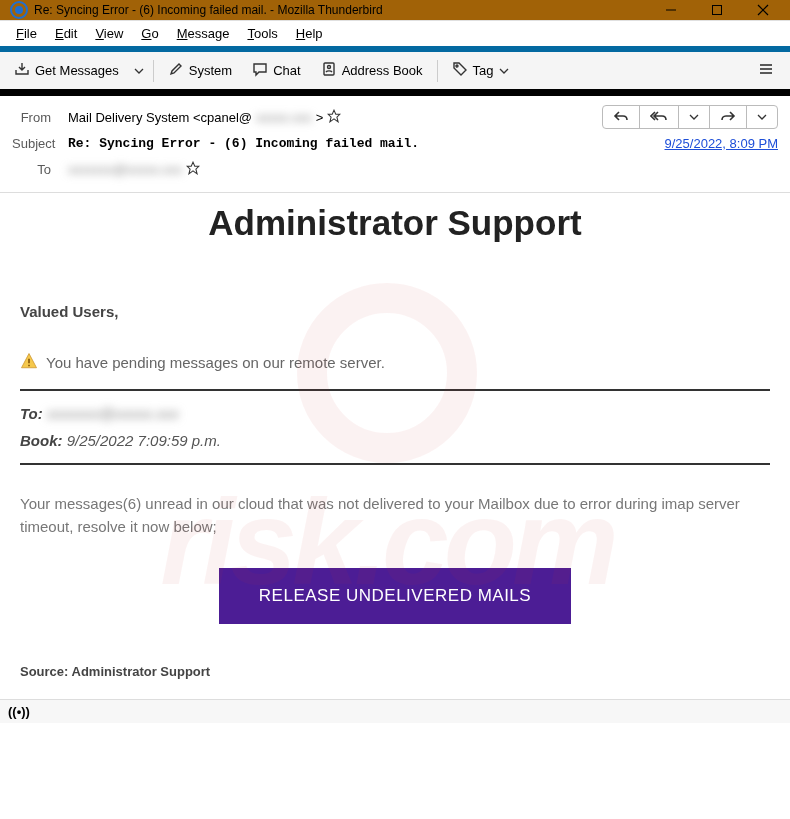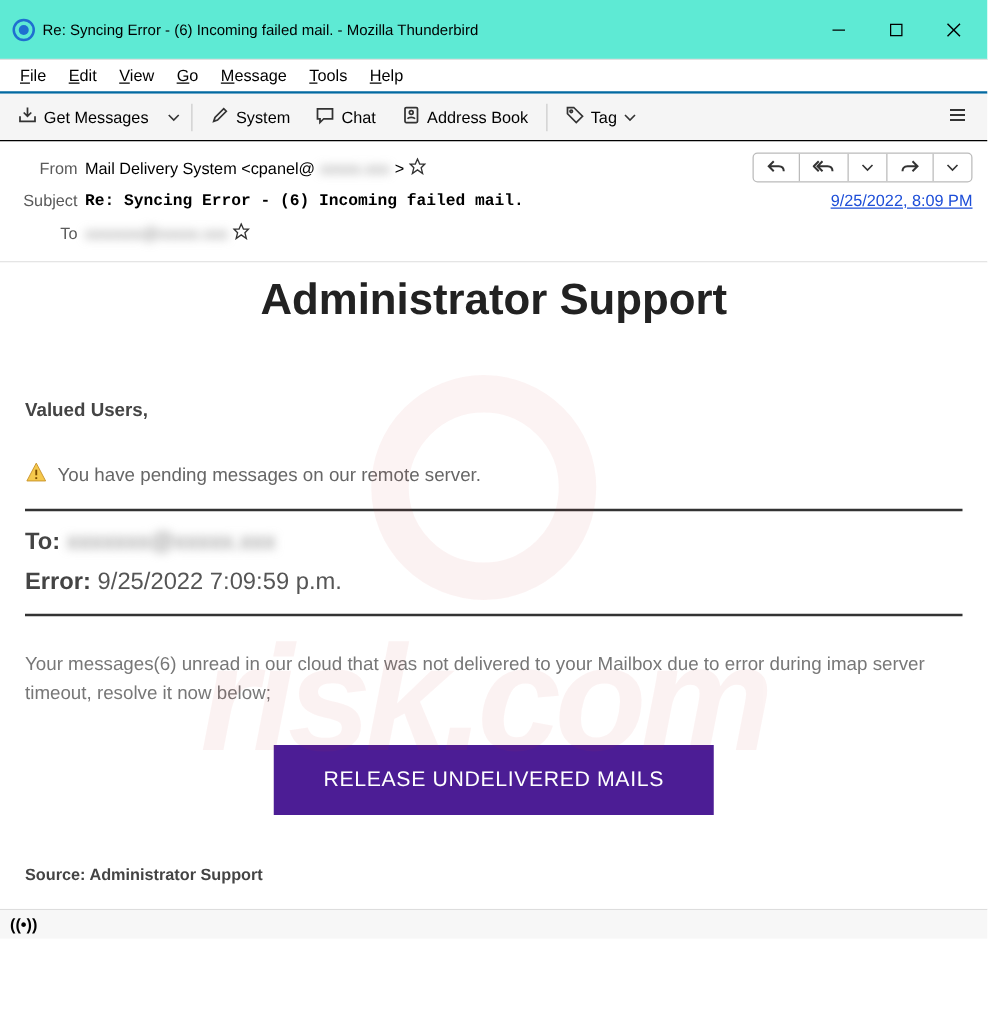--- a/index.html
+++ b/index.html
@@ -1,49 +1,49 @@
 <!DOCTYPE html>
 <html><head>
 <meta charset="utf-8">
 <style>
 * { box-sizing: border-box; margin: 0; padding: 0; }
 body { font-family: "Segoe UI", Arial, sans-serif; font-size: 13px; background: #fff; color: #000; width: 790px; }
-.titlebar { display: flex; align-items: center; height: 48px; padding: 0 4px; background: #5eead4; border-bottom: 1px solid #e0e0e0; }
+.titlebar { display: flex; align-items: center; height: 21px; padding: 0 4px; background: #a16207; border-bottom: 1px solid #e0e0e0; }
 .titlebar .app-icon { width: 18px; height: 18px; margin: 0 6px; border-radius: 50%; border: 2px solid #1f6fd0; position: relative; }
 .titlebar .app-icon::after { content: ""; position: absolute; left: 3px; top: 3px; width: 8px; height: 8px; border-radius: 50%; background: #1f6fd0; }
 .titlebar .title { flex: 1; font-size: 12px; color: #000; }
 .win-controls { display: flex; }
 .win-btn { width: 46px; height: 30px; display: flex; align-items: center; justify-content: center; cursor: pointer; }
 .win-btn svg { width: 12px; height: 12px; }
-.menubar { display: flex; gap: 2px; padding: 2px 8px; border-bottom: 2px solid #0369a1; background: #fff; }
+.menubar { display: flex; gap: 2px; padding: 2px 8px; border-bottom: 6px solid #0369a1; background: #fff; }
 .menu-item { padding: 3px 8px; cursor: pointer; font-size: 13px; }
 .menu-item .ul { text-decoration: underline; }
-.toolbar { display: flex; align-items: center; padding: 4px 6px; background: #f5f5f5; border-bottom: 1px solid #000000; gap: 4px; }
+.toolbar { display: flex; align-items: center; padding: 4px 6px; background: #f5f5f5; border-bottom: 7px solid #000000; gap: 4px; }
 .tool-btn { display: flex; align-items: center; gap: 5px; padding: 5px 8px; border-radius: 3px; cursor: pointer; font-size: 13px; }
 .tool-sep { width: 1px; height: 22px; background: #ccc; margin: 0 2px; }
 .dropdown-caret { width: 16px; display: flex; justify-content: center; cursor: pointer; padding: 5px 3px; }
 .hamburger { margin-left: auto; padding: 5px 10px; cursor: pointer; }
 .header-area { padding: 8px 12px 10px 12px; border-bottom: 1px solid #ddd; }
 .header-row { display: flex; align-items: center; min-height: 26px; }
-.header-label { width: 56px; text-align: right; color: #5a5a5a; font-size: 13px; padding-right: 6px; }
+.header-label { width: 56px; text-align: right; color: #5a5a5a; font-size: 13px; padding-right: 17px; }
 .header-val { flex: 1; font-size: 13px; display: flex; align-items: center; gap: 4px; }
 .header-val.bold { font-weight: 700; font-family: Liberation Mono, monospace; }
 .star { cursor: pointer; }
 .header-actions { display: flex; border: 1px solid #bbb; border-radius: 4px; overflow: hidden; }
 .header-actions .act { padding: 4px 10px; border-right: 1px solid #bbb; cursor: pointer; display: flex; align-items: center; justify-content: center; }
 .header-actions .act:last-child { border-right: none; }
 .date-stamp { color: #1d4ed8; font-size: 13px; text-align: right; text-decoration: underline; }
 .blur { filter: blur(4px); color: #888; user-select: none; }
 .email-body { padding: 5px 20px 20px 20px; background: #fff; font-family: Arial, sans-serif; color: #555; position: relative; }
 .email-title { text-align: center; font-size: 35px; font-weight: 700; color: #222; margin: 5px 0 60px 0; }
 .valued { font-weight: 700; color: #444; margin-bottom: 32px; font-size: 15px; }
 .pending-row { display: flex; align-items: center; gap: 8px; font-size: 15px; color: #666; margin-bottom: 16px; }
 .warn-icon { color: #e6a817; }
 .hr { border: none; border-top: 2px solid #333; margin: 14px 0; }
-.meta-line { font-size: 19px; color: #555; margin: 10px 0; }
+.meta-line { font-size: 15px; color: #555; margin: 10px 0; font-style: italic; }
 .meta-line b { color: #444; font-weight: 700; }
 .body-text { font-size: 15px; color: #777; line-height: 1.5; margin: 28px 0 30px 0; }
 .release-btn { display: block; margin: 0 auto 40px auto; background: #4c1d95; color: #fff; border: none; font-size: 17px; padding: 18px 40px; cursor: pointer; letter-spacing: 0.5px; }
 .source-line { font-size: 13px; color: #444; font-weight: 700; margin-top: 20px; }
 .statusbar { display: flex; align-items: center; padding: 3px 8px; border-top: 1px solid #ddd; background: #f7f7f7; height: 24px; }
 .statusbar .signal { font-weight: 700; }
 .watermark { position: absolute; top: 90px; left: 14px; right: 30px; opacity: 0.06; pointer-events: none; display: flex; flex-direction: column; align-items: center; }
 .watermark .circ { width: 180px; height: 180px; border: 30px solid #c33; border-radius: 50%; margin-bottom: 10px; }
 .watermark .txt { font-size: 120px; font-weight: 700; font-style: italic; color: #c33; letter-spacing: -5px; }
 </style>
@@ -218,21 +218,21 @@
       <svg width="18" height="18" viewBox="0 0 24 24">
           <path fill="#f5c84c" stroke="#c9922a" stroke-width="1" d="M12 2L2 21h20L12 2z"></path>
           <rect x="11" y="9" width="2" height="6" fill="#7a4a00"></rect>
           <rect x="11" y="17" width="2" height="2" fill="#7a4a00"></rect>
         </svg>
     </span>
     <span>You have pending messages on our remote server.</span>
   </div>
   <hr class="hr">
   <p class="meta-line"><b>To:</b> <span class="blur">xxxxxxx@xxxxx.xxx</span></p>
-  <p class="meta-line"><b>Error:</b><span> 9/25/2022 7:09:59 p.m.</span></p>
+  <p class="meta-line"><b>Book:</b><span> 9/25/2022 7:09:59 p.m.</span></p>
   <hr class="hr">
   <p class="body-text">Your messages(6) unread in our cloud that was not delivered to your Mailbox due to error during imap server timeout, resolve it now below;</p>
   <button class="release-btn">RELEASE UNDELIVERED MAILS</button>
   <p class="source-line"><span>Source: </span><span>Administrator Support</span></p>
 </div>
 
 <div class="statusbar">
   <span class="signal">((•))</span>
 </div>
 

